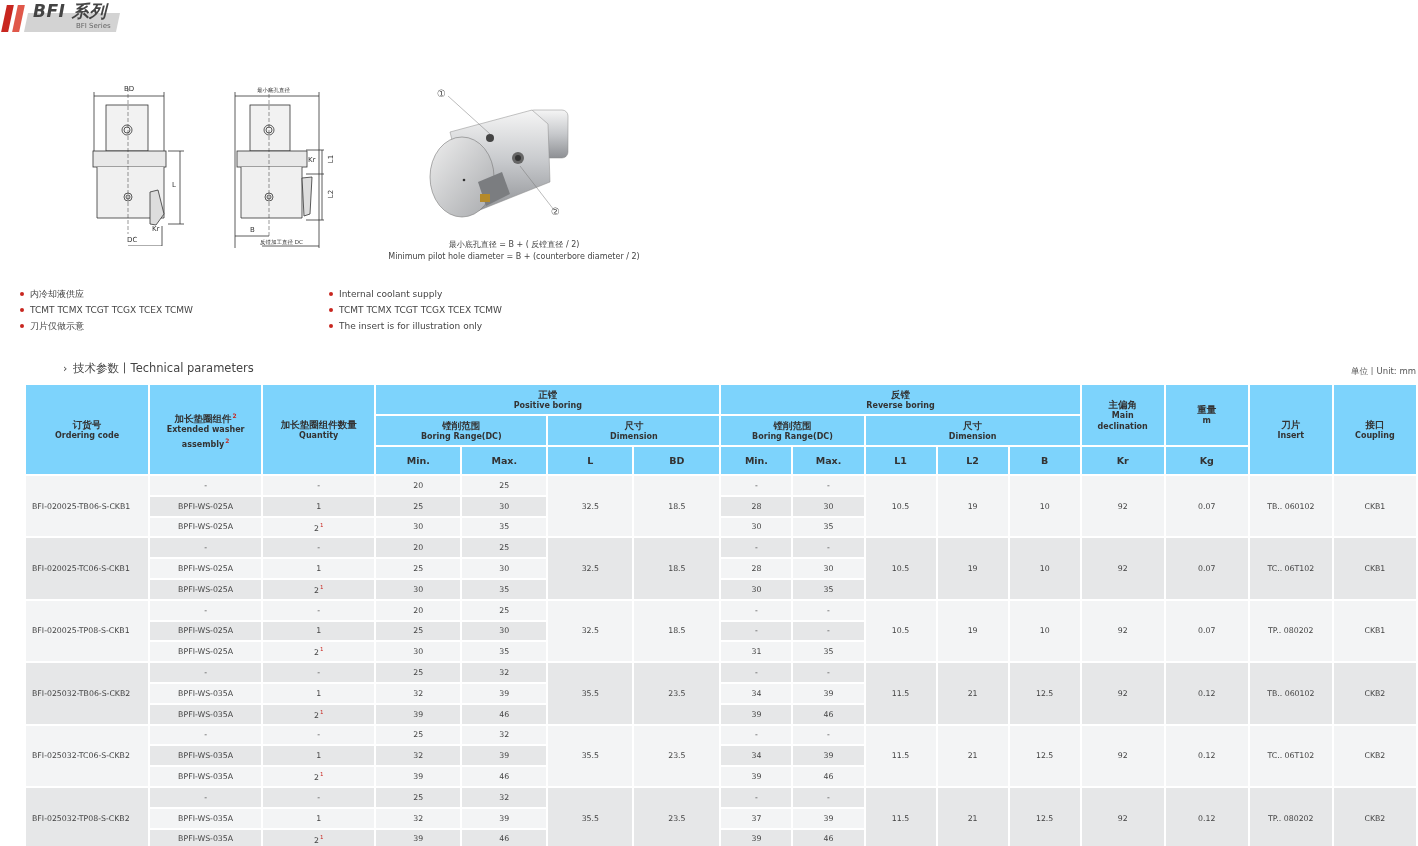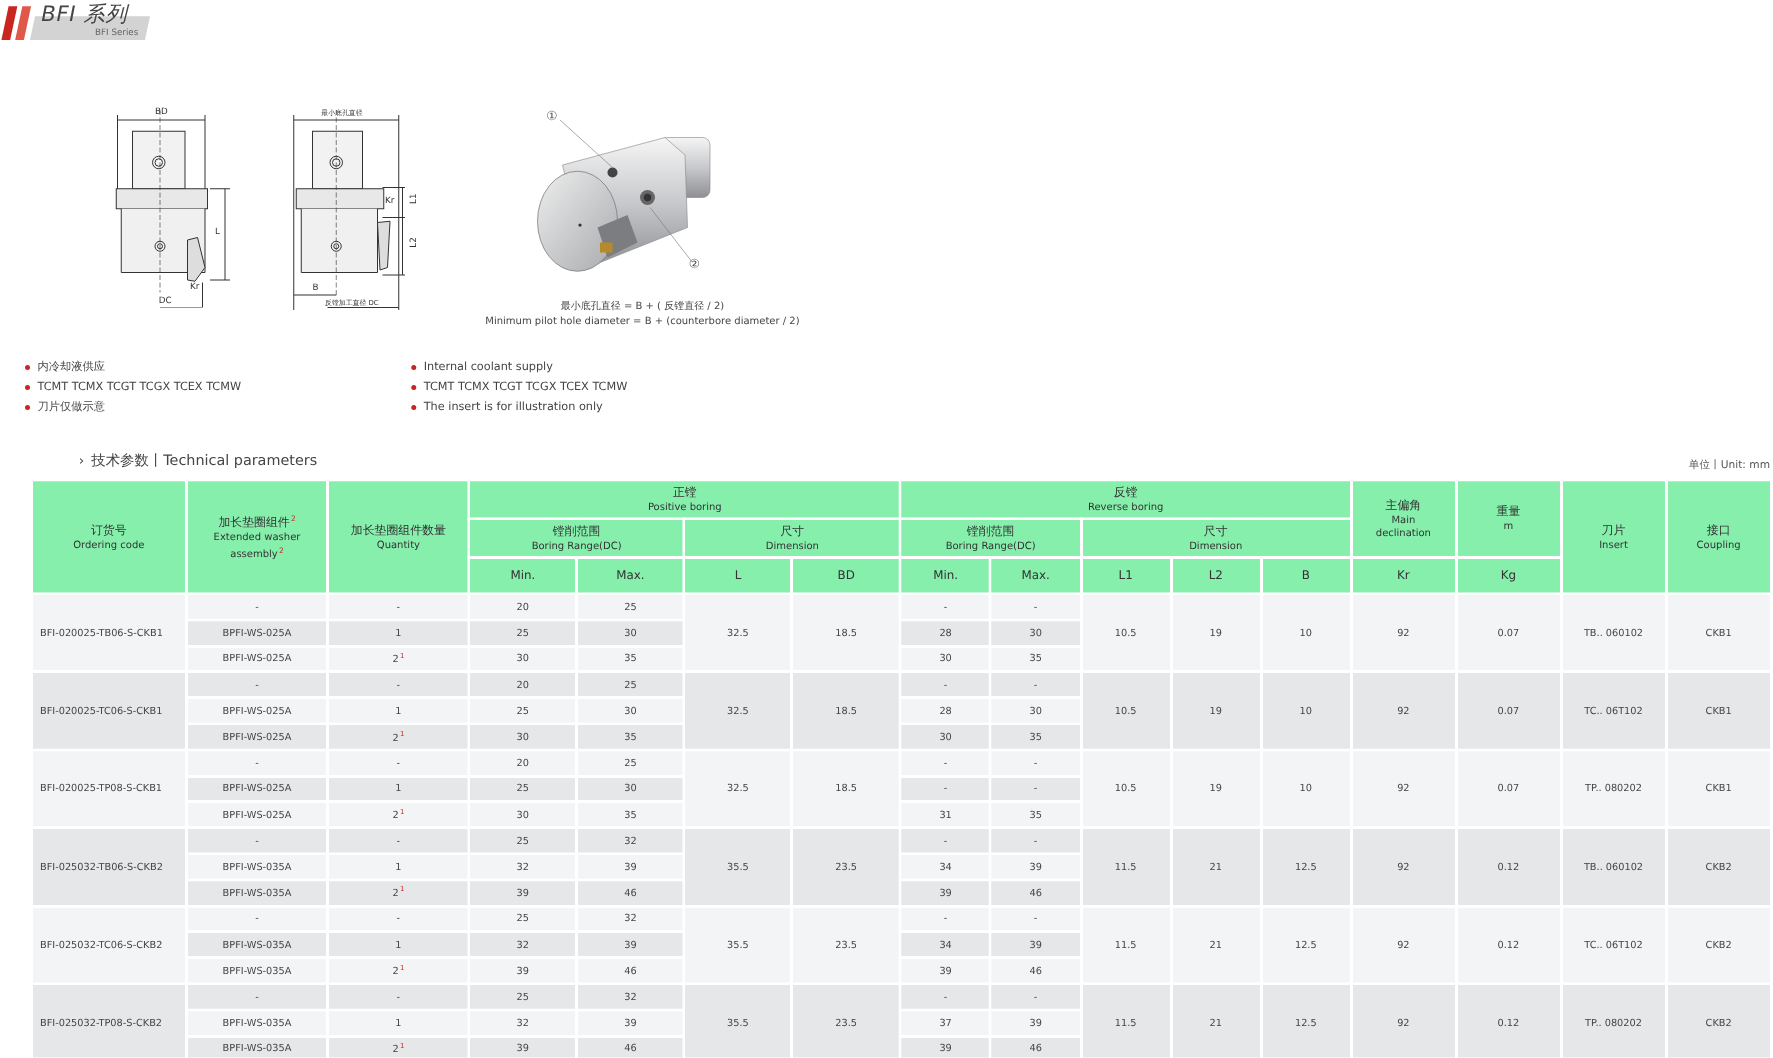--- a/index.html
+++ b/index.html
@@ -4,21 +4,21 @@
 <style>
   * { box-sizing: border-box; margin: 0; padding: 0; }
   html, body { width: 1418px; height: 846px; overflow: hidden; background: #ffffff; }
   body { font-family: "DejaVu Sans", "Liberation Sans", sans-serif; color: #333; position: relative; }
 
   
   .brand { position: absolute; left: 0; top: 0; width: 200px; height: 40px; }
   .brand .bar1 { position: absolute; left: 4px; top: 5px; width: 7px; height: 27px; background: #c8261f; transform: skewX(-12deg); }
   .brand .bar2 { position: absolute; left: 15px; top: 5px; width: 7px; height: 27px; background: #e0584a; transform: skewX(-12deg); }
   .brand .plate { position: absolute; left: 26px; top: 13px; width: 92px; height: 19px; background: #d3d3d3; transform: skewX(-12deg); }
-  .brand .title { position: absolute; left: 33px; top: 0px; font-size: 17px; font-style: italic; font-weight: normal; color: #444; letter-spacing: 0.5px; }
+  .brand .title { position: absolute; left: 33px; top: 0px; font-size: 17px; font-style: italic; font-weight: bold; color: #444; letter-spacing: 0.5px; }
   .brand .sub { position: absolute; left: 76px; top: 22px; font-size: 7px; color: #666; }
 
   
   .drawing { position: absolute; }
   .drawing svg { display: block; }
   .dim-label { position: absolute; font-size: 7px; color: #333; white-space: nowrap; }
   .photo { position: absolute; left: 420px; top: 82px; width: 180px; height: 150px; }
   .callout { position: absolute; font-size: 10px; color: #555; }
   .formula { position: absolute; left: 380px; top: 239px; width: 268px; text-align: center; font-size: 8px; color: #444; line-height: 12px; }
 
@@ -29,21 +29,21 @@
 
   
   .section-title { position: absolute; left: 23px; top: 361px; font-size: 11.5px; color: #444; margin-left: 40px; }
   .section-title .chev { font-size: 11px; margin-right: 2px; }
   .unit { position: absolute; right: 2px; top: 366px; font-size: 8.5px; color: #555; }
 
   
   .table-wrap { position: absolute; left: 24px; top: 383px; width: 1394px; }
   table { border-collapse: collapse; width: 1394px; table-layout: fixed; font-size: 7.8px; }
   th, td { border: 2px solid #ffffff; text-align: center; vertical-align: middle; overflow: hidden; white-space: nowrap; }
-  th { background: #86efac; color: #333; font-weight: normal; line-height: 11px; }
+  th { background: #7dd3fc; color: #333; font-weight: bold; line-height: 11px; }
   th .zh { font-size: 9.5px; display: block; }
   th .en { font-size: 8px; display: block; }
   th.unitrow { font-size: 9.5px; height: 29px; }
   td { height: 20.8px; color: #444; }
   .w { background: #f3f4f5; }
   .g { background: #e6e7e8; }
   td.code { text-align: left; padding-left: 6px; }
   .sup { color: #c8261f; font-size: 5.5px; vertical-align: super; margin-left: 1px; }
   th .sup { font-size: 6px; }
 </style>

